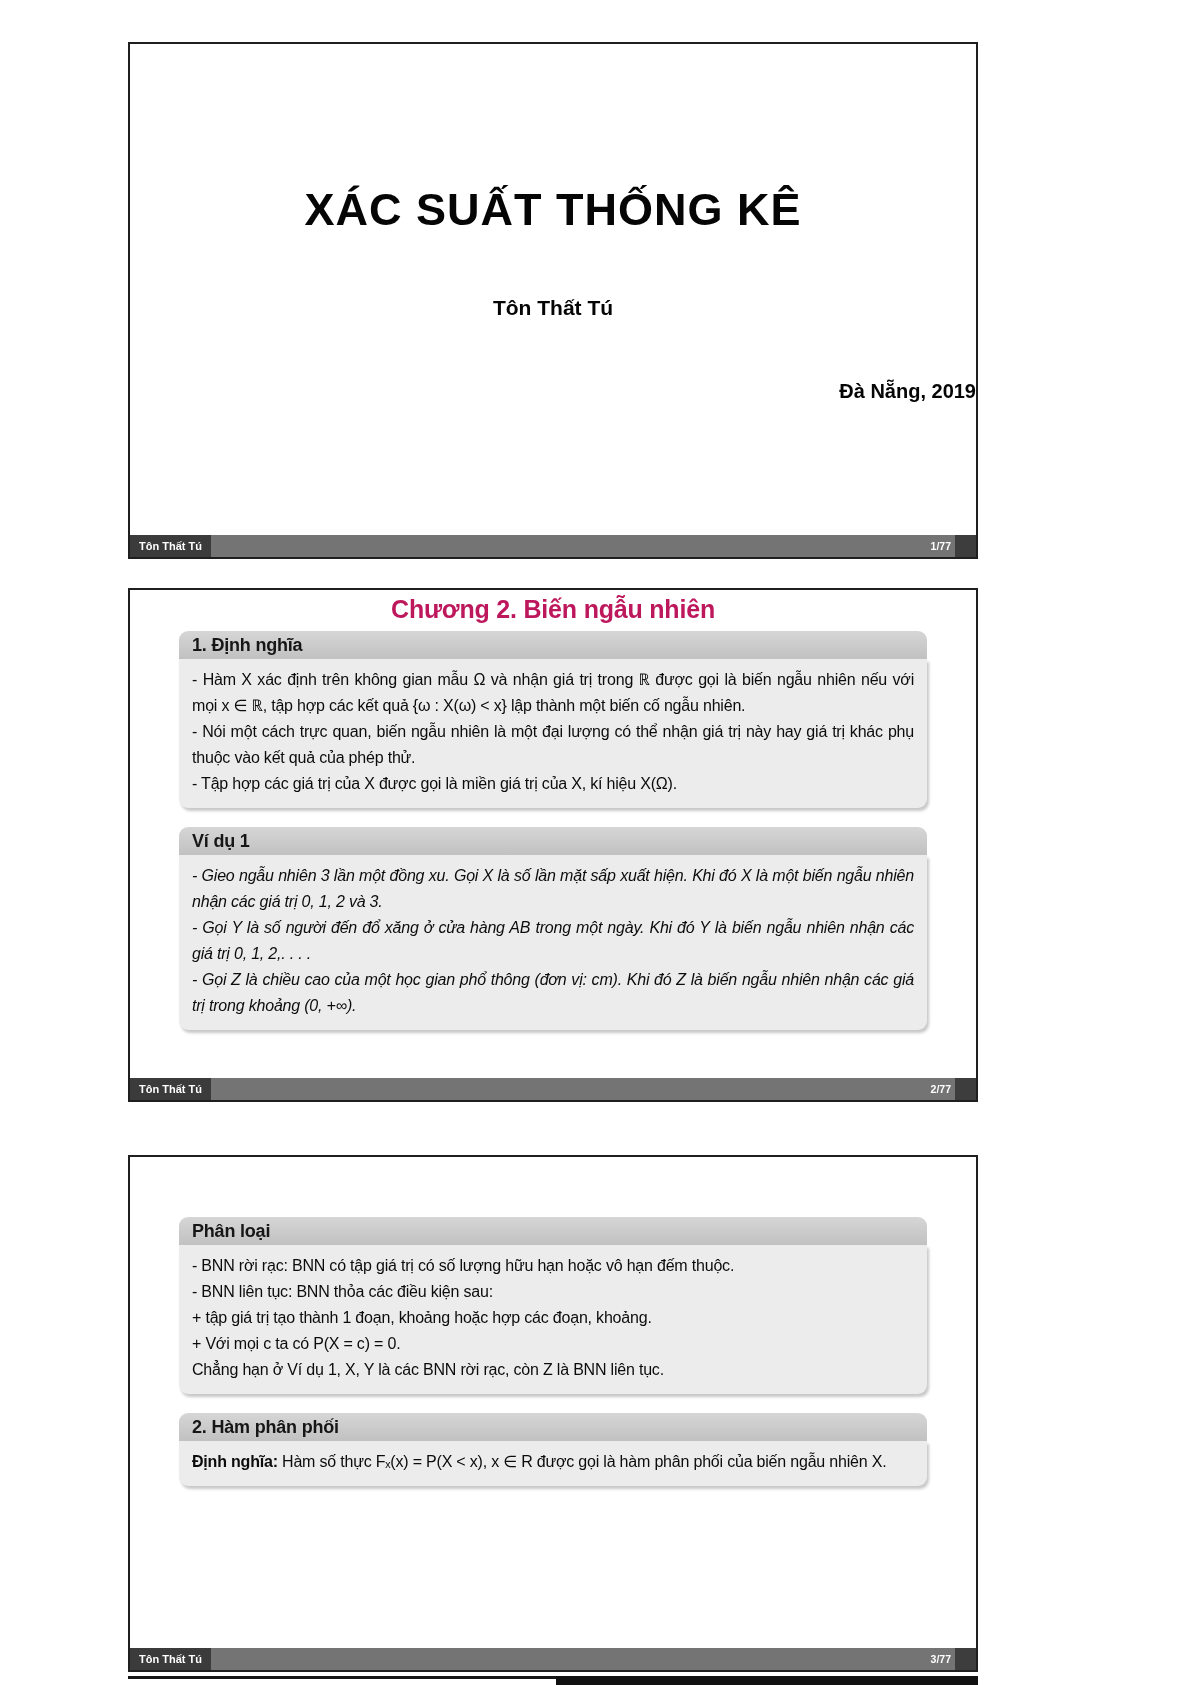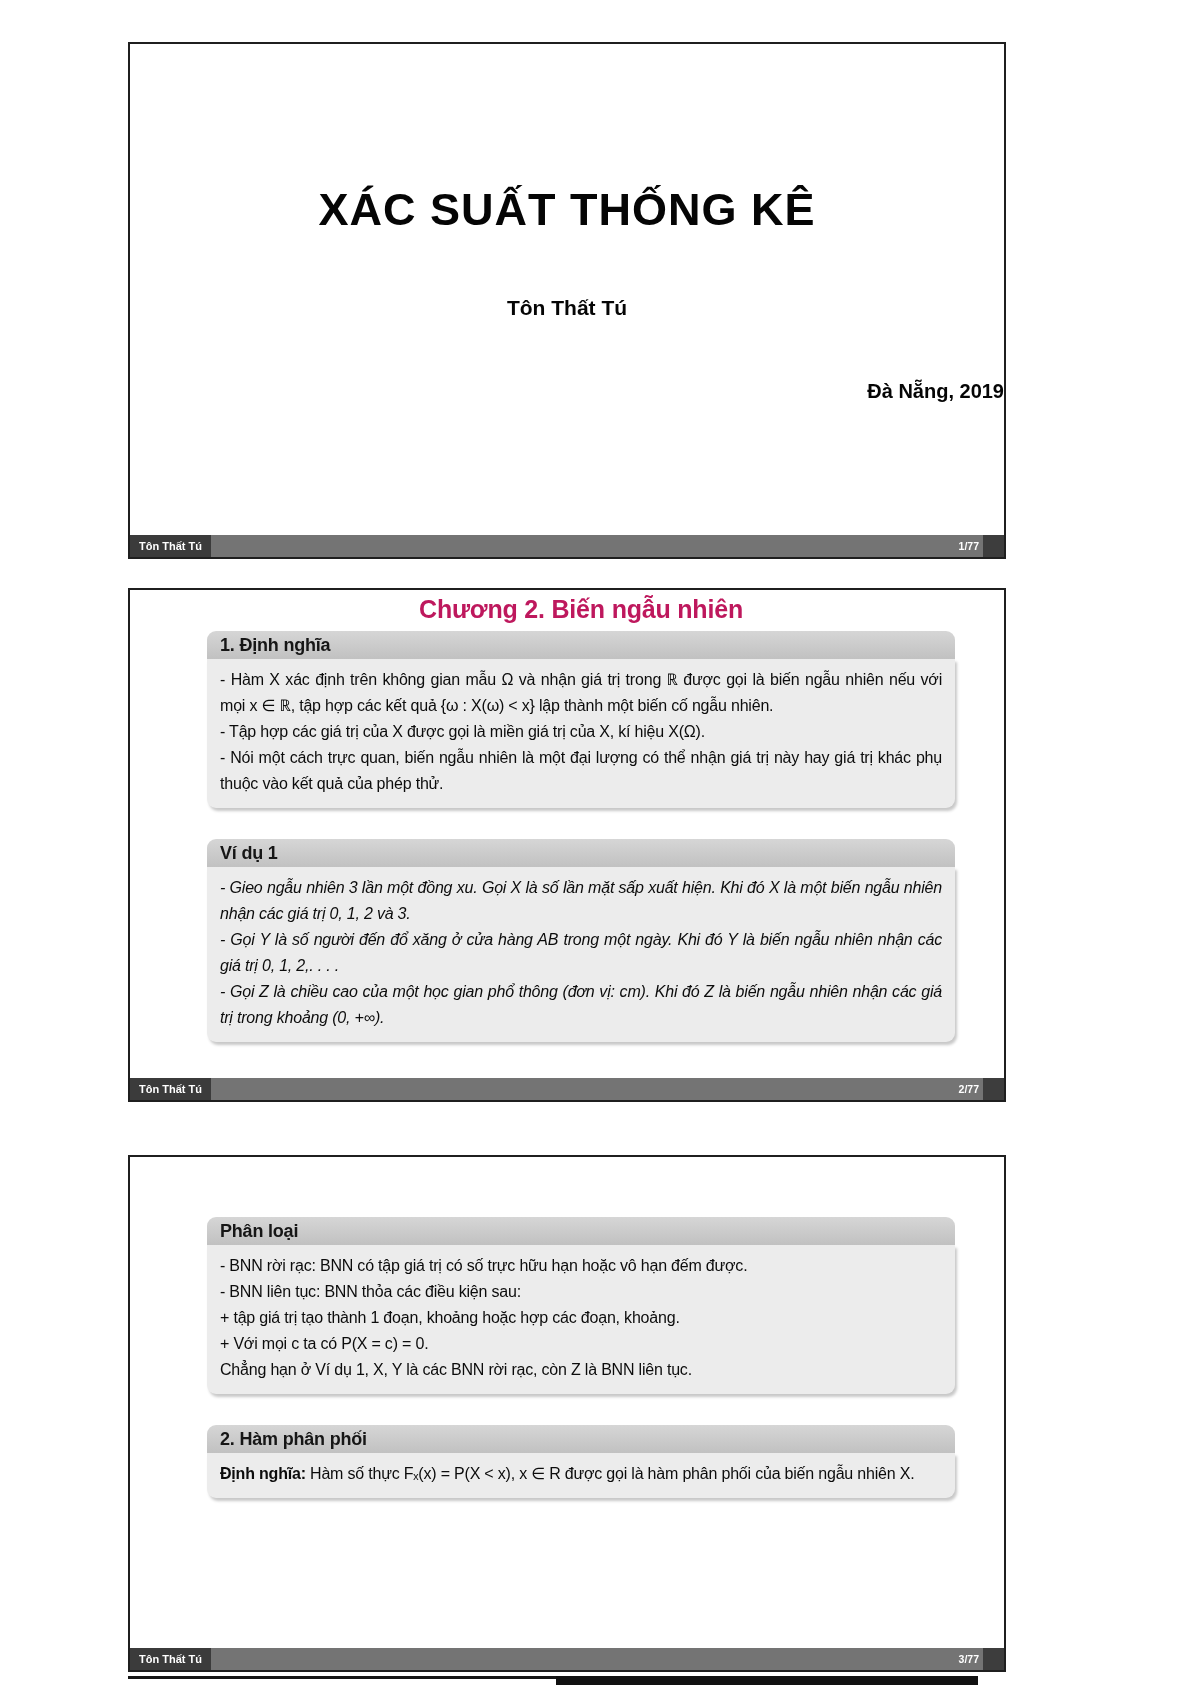--- a/index.html
+++ b/index.html
@@ -2,21 +2,21 @@
 <html><head>
 <meta charset="utf-8">
 <style>
   html,body{margin:0;padding:0;background:#ffffff;}
   body{
     width:1191px;height:1685px;position:relative;overflow:hidden;
     font-family:"Liberation Sans", sans-serif;color:#111;
   }
   .slide{
     position:absolute;left:128px;width:846px;background:#fff;
-    border:2px solid #1f1f1f;box-sizing:content-box;overflow:hidden;padding-left:28px;
+    border:2px solid #1f1f1f;box-sizing:content-box;overflow:hidden;
   }
   #slide1{top:42px;height:513px;}
   #slide2{top:588px;height:510px;}
   #slide3{top:1155px;height:513px;}
   
   .s1-title{position:absolute;top:140px;left:0;width:100%;text-align:center;
     font-size:45px;font-weight:bold;letter-spacing:1px;color:#050505;}
   .s1-author{position:absolute;top:252px;left:0;width:100%;text-align:center;
     font-size:21px;font-weight:bold;color:#050505;}
   .s1-date{position:absolute;top:336px;left:0;width:100%;text-align:right;
@@ -26,21 +26,21 @@
   .f-author{background:#3b3b3b;color:#fff;font-size:11px;font-weight:bold;
     padding:0 9px;display:flex;align-items:center;white-space:nowrap;}
   .f-mid{flex:1;background:#747474;display:flex;align-items:center;
     justify-content:flex-end;padding-right:4px;}
   .f-page{color:#fff;font-size:10.5px;font-weight:bold;}
   .f-right{width:21px;background:#3d3d3d;}
   
   .frametitle{text-align:center;font-size:25px;font-weight:bold;color:#be185d;
     margin:5px 0 7px 0;letter-spacing:-0.2px;}
   .content{margin:0 49px;}
-  .block{margin-bottom:31px;}
+  .block{margin-bottom:19px;}
   .block-head{
     background:linear-gradient(#d6d6d6,#c1c1c1);
     border-radius:9px 9px 0 0;
     font-weight:bold;font-size:18px;color:#161616;
     padding:4px 13px 3px 13px;letter-spacing:-0.2px;
   }
   .block-body{
     background:#ececec;border-radius:0 0 9px 9px;
     padding:8px 13px 11px 13px;
     font-size:16px;line-height:26px;color:#0c0c0c;
@@ -71,22 +71,22 @@
   </div>
 </div>
 
 <div class="slide" id="slide2">
   <div class="frametitle">Chương 2. Biến ngẫu nhiên</div>
   <div class="content">
     <div class="block">
       <div class="block-head">1. Định nghĩa</div>
       <div class="block-body">
         <p>- Hàm X xác định trên không gian mẫu Ω và nhận giá trị trong ℝ được gọi là biến ngẫu nhiên nếu với mọi x ∈ ℝ, tập hợp các kết quả {ω : X(ω) &lt; x} lập thành một biến cố ngẫu nhiên.</p>
+        <p>- Nói một cách trực quan, biến ngẫu nhiên là một đại lượng có thể nhận giá trị này hay giá trị khác phụ thuộc vào kết quả của phép thử.</p>
         <p>- Tập hợp các giá trị của X được gọi là miền giá trị của X, kí hiệu X(Ω).</p>
-        <p>- Nói một cách trực quan, biến ngẫu nhiên là một đại lượng có thể nhận giá trị này hay giá trị khác phụ thuộc vào kết quả của phép thử.</p>
       </div>
     </div>
     <div class="block italic">
       <div class="block-head">Ví dụ 1</div>
       <div class="block-body">
         <p>- Gieo ngẫu nhiên 3 lần một đồng xu. Gọi X là số lần mặt sấp xuất hiện. Khi đó X là một biến ngẫu nhiên nhận các giá trị 0, 1, 2 và 3.</p>
         <p>- Gọi Y là số người đến đổ xăng ở cửa hàng AB trong một ngày. Khi đó Y là biến ngẫu nhiên nhận các giá trị 0, 1, 2,. . . .</p>
         <p>- Gọi Z là chiều cao của một học gian phổ thông (đơn vị: cm). Khi đó Z là biến ngẫu nhiên nhận các giá trị trong khoảng (0, +∞).</p>
       </div>
     </div>
@@ -98,21 +98,21 @@
     </div>
     <div class="f-right"></div>
   </div>
 </div>
 
 <div class="slide" id="slide3">
   <div class="content pad-top">
     <div class="block">
       <div class="block-head">Phân loại</div>
       <div class="block-body">
-        <p>- BNN rời rạc: BNN có tập giá trị có số trực hữu hạn hoặc vô hạn đếm được.</p>
+        <p>- BNN rời rạc: BNN có tập giá trị có số lượng hữu hạn hoặc vô hạn đếm thuộc.</p>
         <p>- BNN liên tục: BNN thỏa các điều kiện sau:</p>
         <p>+ tập giá trị tạo thành 1 đoạn, khoảng hoặc hợp các đoạn, khoảng.</p>
         <p>+ Với mọi c ta có P(X = c) = 0.</p>
         <p>Chẳng hạn ở Ví dụ 1, X, Y là các BNN rời rạc, còn Z là BNN liên tục.</p>
       </div>
     </div>
     <div class="block">
       <div class="block-head">2. Hàm phân phối</div>
       <div class="block-body">
         <p><b>Định nghĩa:</b><span> Hàm số thực Fₓ(x) = P(X &lt; x),  x ∈ R được gọi là hàm phân phối của biến ngẫu nhiên X.</span></p>

